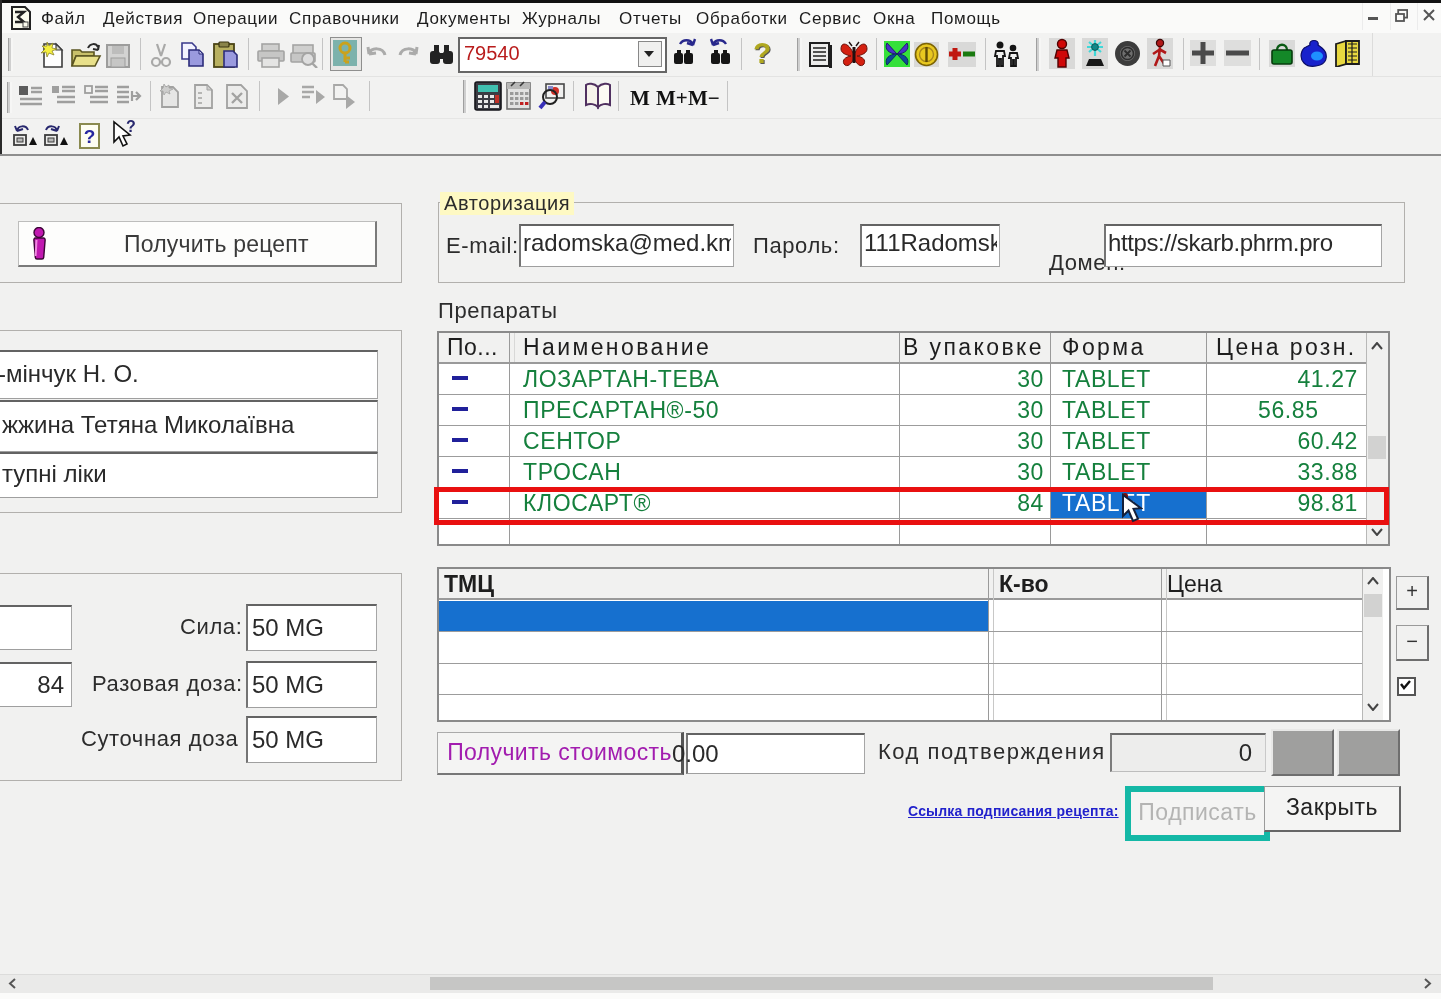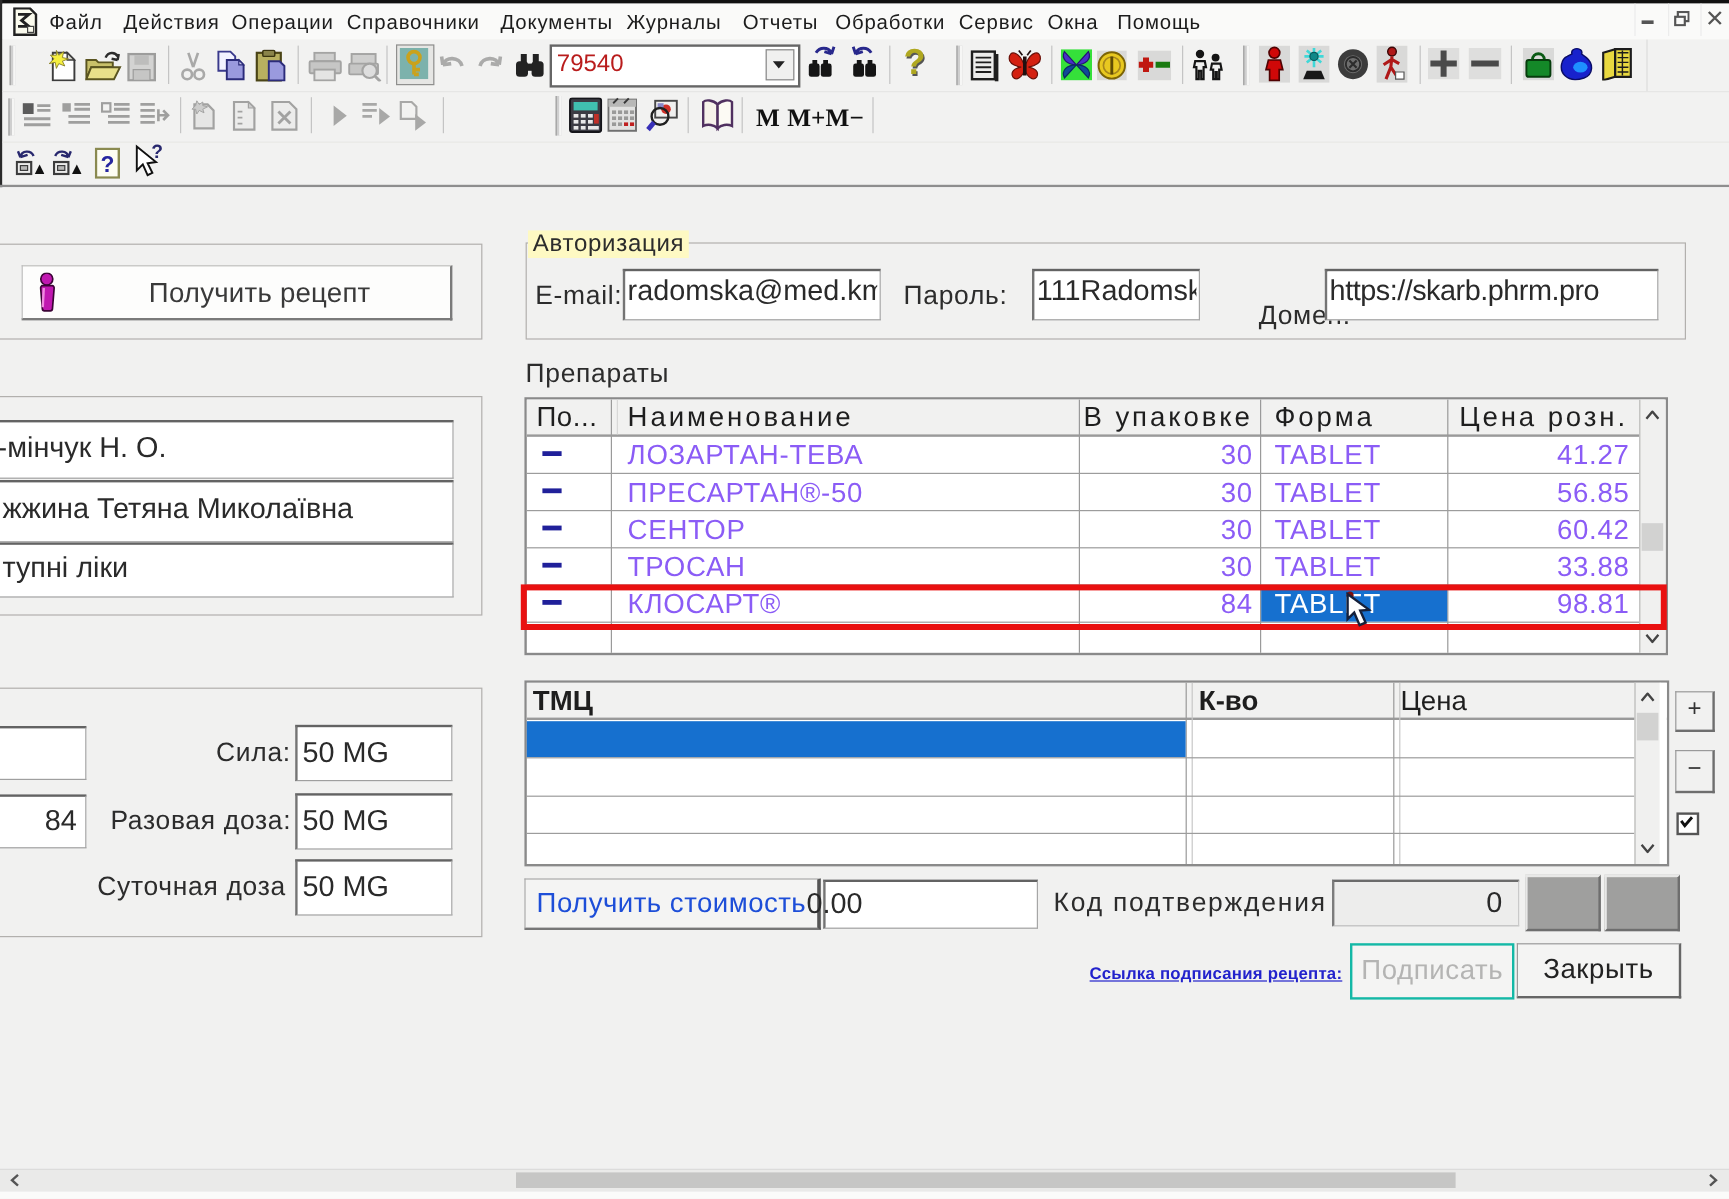--- a/index.html
+++ b/index.html
@@ -9,21 +9,21 @@
   #stage{position:absolute;left:0;top:0;width:1441px;height:999px;}
   .menu{font-size:17px;color:#1c1c1c;letter-spacing:0.7px;}
   .sep{width:1px;background:#c4c4c4;}
   .grip{width:2px;background:#cfcfcf;border-right:2px solid #f6f6f5;border-left:1px solid #9f9f9f;}
   .edit{background:#fff;border-top:2px solid #636363;border-left:2px solid #747474;
         border-right:1px solid #a6a6a6;border-bottom:1px solid #9f9f9f;}
   .lbl{font-size:22px;color:#2c2c2c;letter-spacing:0.6px;}
   .etext{font-size:24px;color:#2a2a2a;letter-spacing:0;white-space:nowrap;line-height:28px;}
   .gb{border:1px solid #b2b0ad;}
   .gblabel{background:#fef9c3;font-size:20px;color:#2c2c2c;padding:0 4px;letter-spacing:0.6px;}
-  .cell{font-size:23px;color:#8b5cf6;letter-spacing:0.6px;white-space:nowrap;}
+  .cell{font-size:23px;color:#15803d;letter-spacing:0.6px;white-space:nowrap;}
   .hdr{font-size:23px;color:#1e1e1e;letter-spacing:2.4px;white-space:nowrap;}
   .vline{width:1px;background:#9a9a9a;}
   .hline{height:1px;background:#9c9c9c;}
 </style>
 </head>
 <body>
 <div id="stage">
 
   <div class="abs" style="left:0;top:0;width:1441px;height:3px;background:#111;"></div>
   <div class="abs" style="left:0;top:0;width:2px;height:706px;background:#2a2a2a;"></div>
@@ -450,21 +450,21 @@
   <div class="abs cell" style="left:950px;top:366px;width:94px;text-align:right;">30</div>
   <div class="abs cell" style="left:950px;top:397px;width:94px;text-align:right;">30</div>
   <div class="abs cell" style="left:950px;top:428px;width:94px;text-align:right;">30</div>
   <div class="abs cell" style="left:950px;top:459px;width:94px;text-align:right;">30</div>
   <div class="abs cell" style="left:950px;top:490px;width:94px;text-align:right;">84</div>
   <div class="abs cell" style="left:1062px;top:366px;">TABLET</div>
   <div class="abs cell" style="left:1062px;top:397px;">TABLET</div>
   <div class="abs cell" style="left:1062px;top:428px;">TABLET</div>
   <div class="abs cell" style="left:1062px;top:459px;">TABLET</div>
   <div class="abs cell" style="left:1258px;top:366px;width:100px;text-align:right;">41.27</div>
-  <div class="abs cell" style="left:1258px;top:397px;width:100px;text-align:right;">56.85</div>
+  <div class="abs cell" style="left:1258px;top:397px;width:100px;text-align:left;">56.85</div>
   <div class="abs cell" style="left:1258px;top:428px;width:100px;text-align:right;">60.42</div>
   <div class="abs cell" style="left:1258px;top:459px;width:100px;text-align:right;">33.88</div>
   <div class="abs cell" style="left:1258px;top:490px;width:100px;text-align:right;">98.81</div>
 
   <div class="abs" style="left:1051px;top:488px;width:155px;height:30px;background:#1670cf;"></div>
   <div class="abs cell" style="left:1062px;top:490px;color:#fff;">TABLET</div>
 
   <div class="abs" style="left:1366px;top:333px;width:21px;height:211px;background:#f0f0ef;border-left:1px solid #b8b8b7;"></div>
   <div class="abs" style="left:1368px;top:436px;width:18px;height:23px;background:#d2d2d1;"></div>
   <svg class="abs" style="left:1371px;top:342px;" width="12" height="8" viewBox="0 0 12 8">
@@ -529,34 +529,34 @@
     </svg>
   <div class="abs" style="left:1383px;top:569px;width:6px;height:151px;background:#fff;"></div>
 
   <div class="abs" style="left:1396px;top:576px;width:30px;height:31px;background:#f1f1f0;border:1px solid #9a9a9a;border-right:2px solid #6e6e6e;border-bottom:2px solid #6e6e6e;text-align:center;line-height:28px;font-size:20px;color:#333;">+</div>
   <div class="abs" style="left:1396px;top:625px;width:30px;height:33px;background:#f1f1f0;border:1px solid #9a9a9a;border-right:2px solid #6e6e6e;border-bottom:2px solid #6e6e6e;text-align:center;line-height:30px;font-size:20px;color:#333;">−</div>
   <div class="abs" style="left:1397px;top:677px;width:15px;height:15px;background:#fff;border:2px solid #555;"></div>
   <svg class="abs" style="left:1400px;top:680px;" width="11" height="10" viewBox="0 0 11 10">
       <path d="M1 4 l3 4 6 -7" stroke="#111" stroke-width="2.4" fill="none"></path>
     </svg>
 
-  <div class="abs" style="left:437px;top:732px;width:243px;height:40px;background:#f4f4f3;border:1px solid #aaa;border-right:3px solid #555;border-bottom:2px solid #777;text-align:center;line-height:38px;font-size:23px;color:#1d4ed8;letter-spacing:0.4px;">Получить стоимость</div>
+  <div class="abs" style="left:437px;top:732px;width:243px;height:40px;background:#f4f4f3;border:1px solid #aaa;border-right:3px solid #555;border-bottom:2px solid #777;text-align:center;line-height:38px;font-size:23px;color:#a21caf;letter-spacing:0.4px;">Получить стоимость</div>
 
   <div class="abs edit" style="left:686px;top:733px;width:176px;height:38px;"></div>
   <div class="abs etext" style="left:672px;top:740px;width:165px;">0.00</div>
 
   <div class="abs lbl" style="left:878px;top:739px;letter-spacing:1.5px;">Код подтверждения</div>
   <div class="abs" style="left:1110px;top:733px;width:153px;height:36px;background:#ededec;border-top:2px solid #6b6b6b;border-left:2px solid #7c7c7c;border-right:1px solid #c9c9c9;border-bottom:1px solid #bdbdbd;"></div>
   <div class="abs etext" style="left:1114px;top:739px;width:138px;text-align:right;">0</div>
 
   <div class="abs" style="left:1271px;top:729px;width:59px;height:43px;background:#9f9f9e;border:2px solid #e8e8e7;border-right-color:#6e6e6e;border-bottom-color:#6e6e6e;"></div>
   <div class="abs" style="left:1337px;top:729px;width:59px;height:43px;background:#9f9f9e;border:2px solid #e8e8e7;border-right-color:#6e6e6e;border-bottom-color:#6e6e6e;"></div>
 
   <div class="abs" style="left:908px;top:803px;font-size:14px;font-weight:bold;color:#2222cc;text-decoration:underline;letter-spacing:0.2px;">Ссылка подписания рецепта:</div>
-  <div class="abs" style="left:1125px;top:786px;width:133px;height:43px;background:#f4f4f3;border:2px solid #14b8a6;text-align:center;line-height:41px;font-size:23px;color:#b4b4b3;letter-spacing:0.5px;">Подписать</div>
+  <div class="abs" style="left:1125px;top:786px;width:133px;height:43px;background:#f4f4f3;border:6px solid #14b8a6;text-align:center;line-height:41px;font-size:23px;color:#b4b4b3;letter-spacing:0.5px;">Подписать</div>
   <div class="abs" style="left:1264px;top:786px;width:134px;height:43px;background:#f4f4f3;border:1px solid #9a9a9a;border-right:2px solid #666;border-bottom:2px solid #666;text-align:center;line-height:41px;font-size:23px;color:#222;letter-spacing:0.5px;">Закрыть</div>
 
   <div class="abs" style="left:0;top:974px;width:1441px;height:19px;background:#eaeae9;border-top:1px solid #dcdcdb;border-bottom:1px solid #dcdcdb;"></div>
   <div class="abs" style="left:430px;top:977px;width:783px;height:13px;background:#c6c6c5;"></div>
   <svg class="abs" style="left:8px;top:978px;" width="8" height="11" viewBox="0 0 8 11">
       <path d="M7 1 L2 5.5 L7 10" stroke="#555" stroke-width="2" fill="none"></path>
     </svg>
   <svg class="abs" style="left:1424px;top:978px;" width="8" height="11" viewBox="0 0 8 11">
       <path d="M1 1 L6 5.5 L1 10" stroke="#555" stroke-width="2" fill="none"></path>
     </svg>

